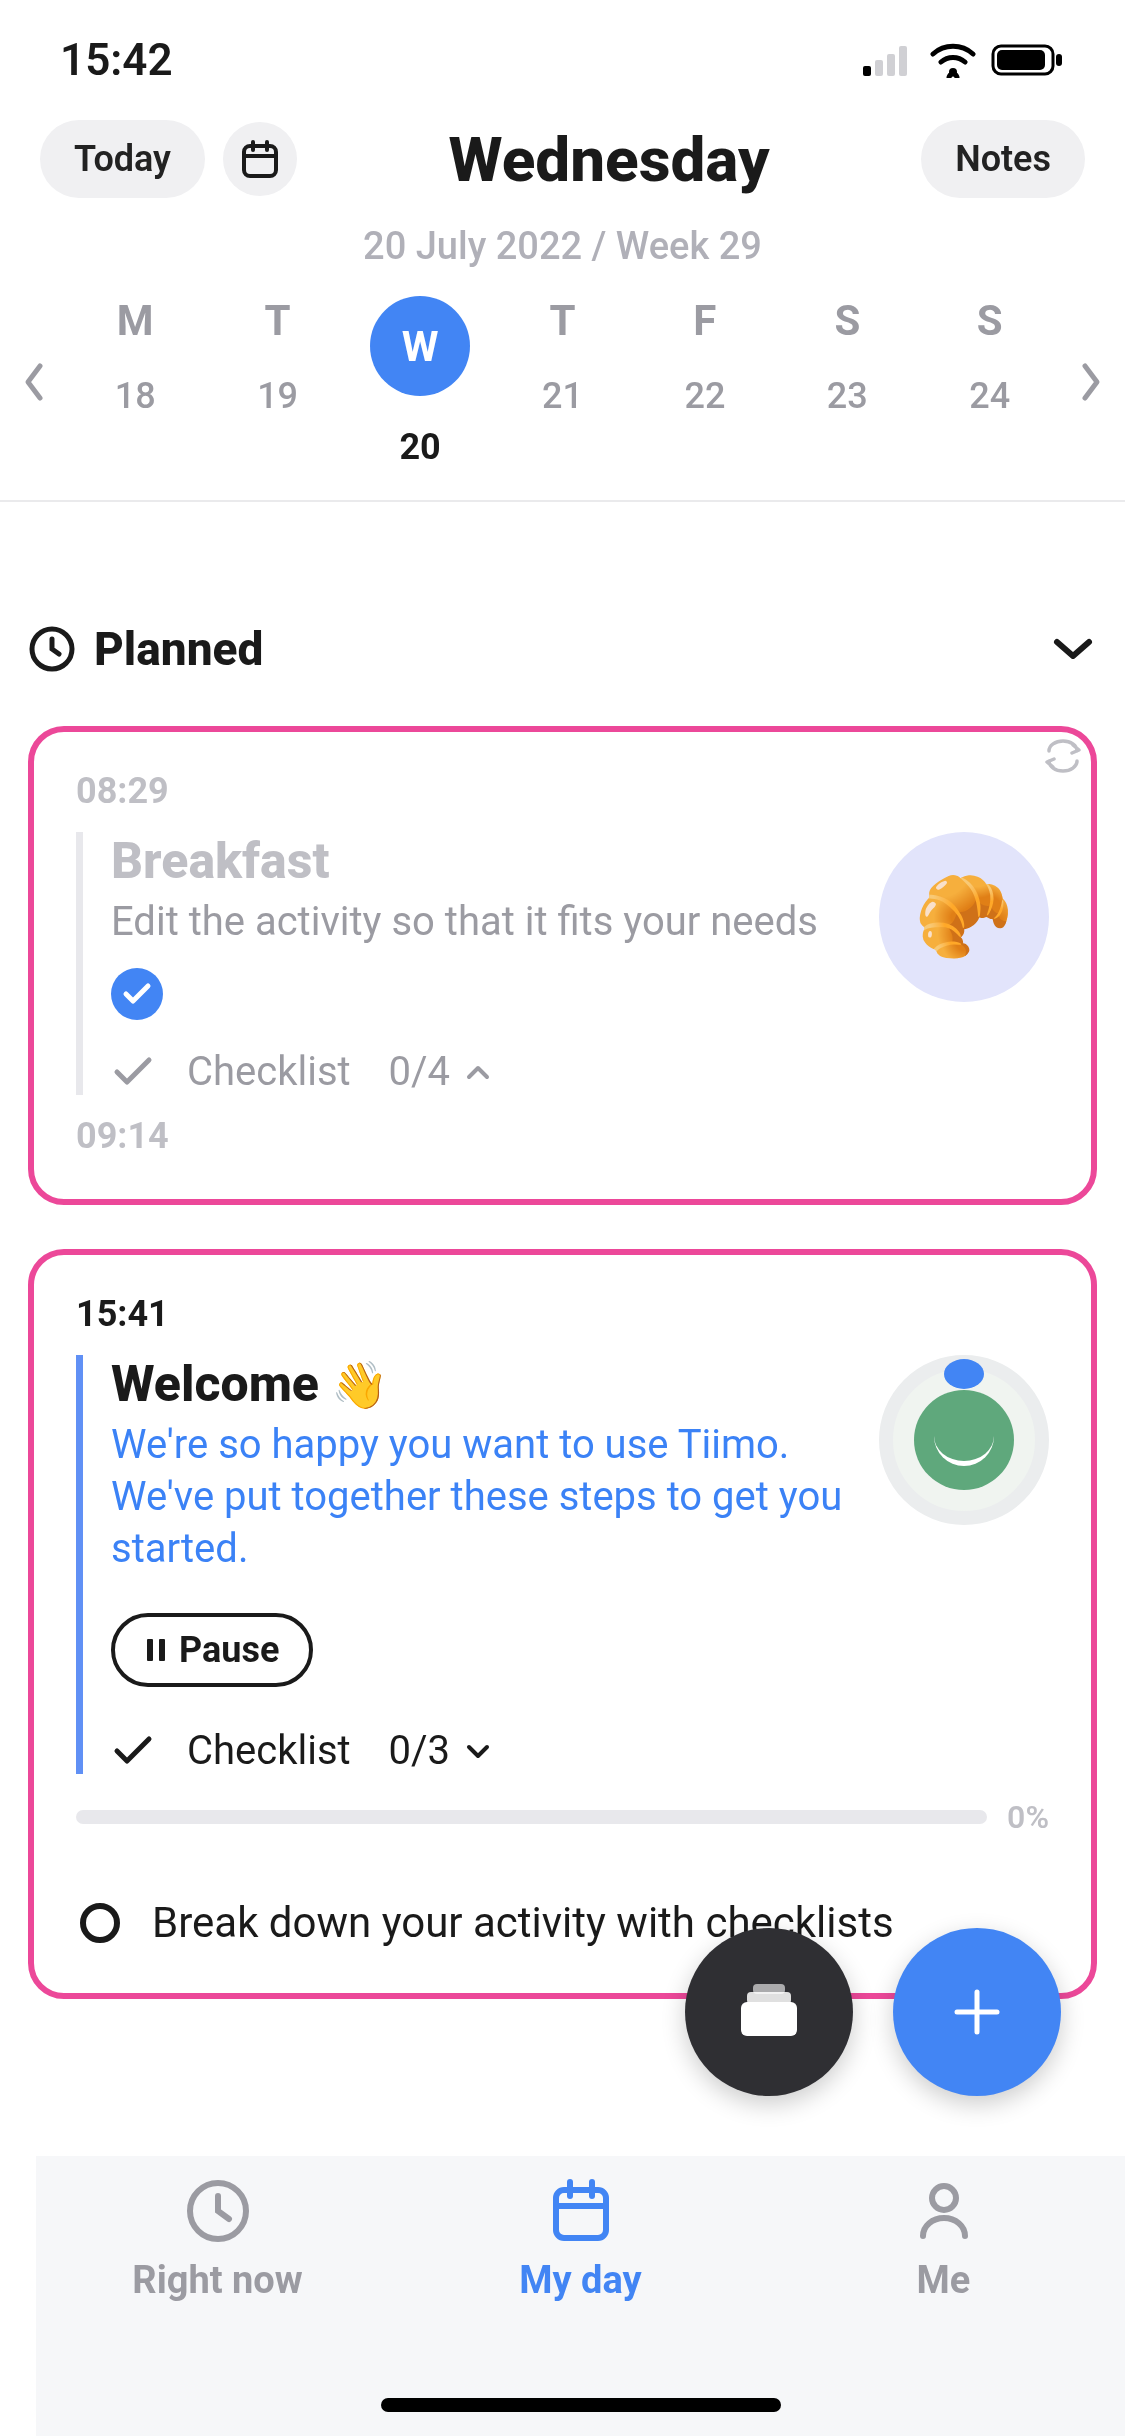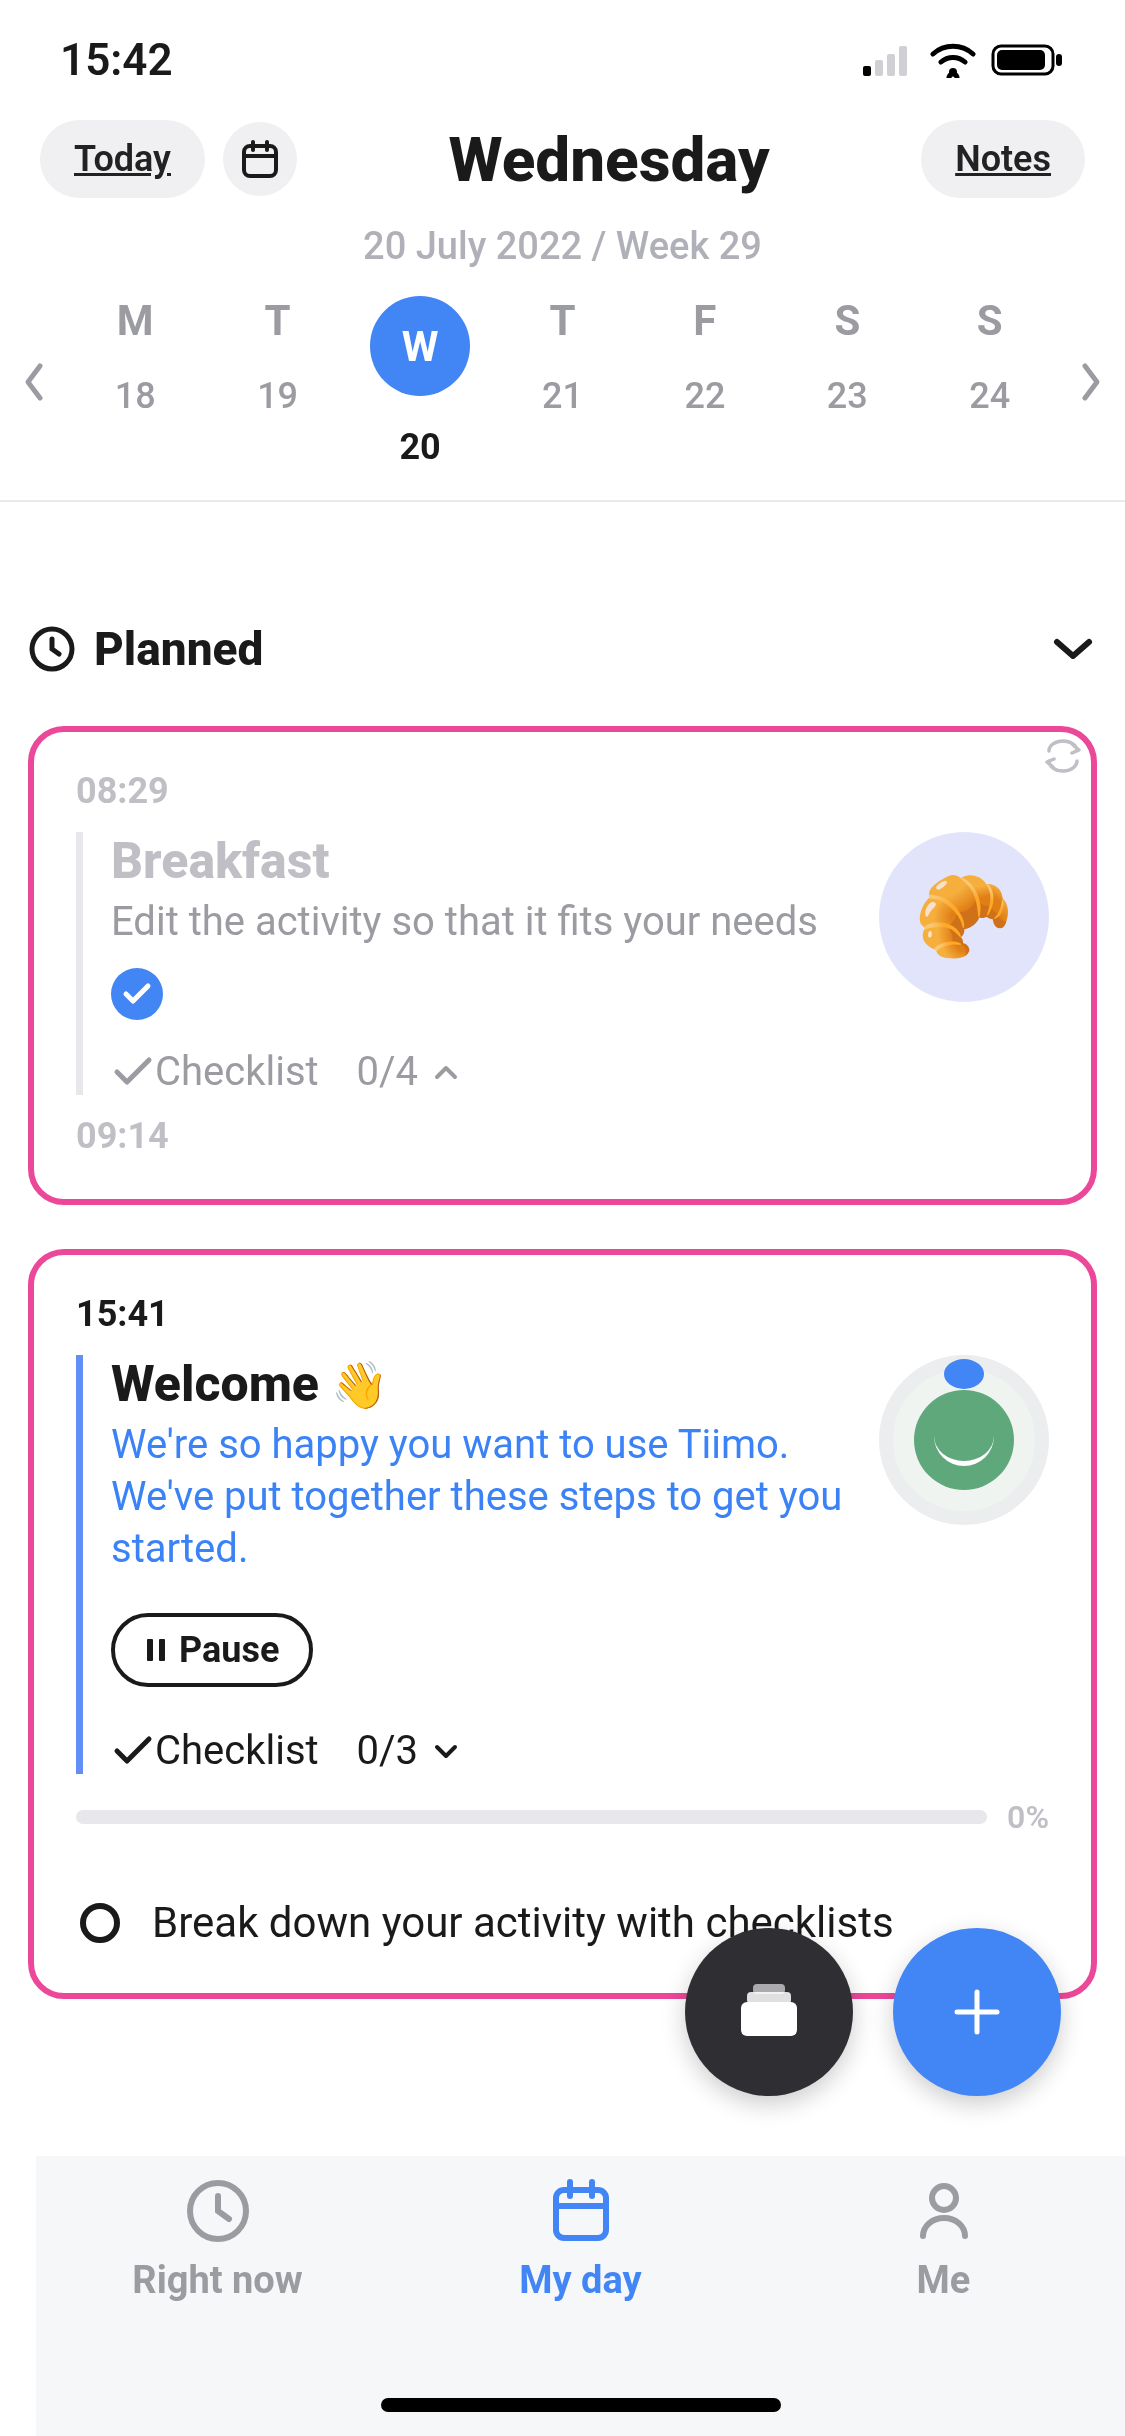--- a/index.html
+++ b/index.html
@@ -5,21 +5,21 @@
   * { box-sizing: border-box; margin: 0; padding: 0; }
   html, body { width: 1125px; height: 2436px; font-family: -apple-system, BlinkMacSystemFont, "Segoe UI", Roboto, sans-serif; background: #fff; color: #1a1a1a; overflow: hidden; }
   
   
   .status-bar { height: 120px; display: flex; align-items: center; justify-content: space-between; padding: 0 60px; font-size: 44px; font-weight: 600; }
   .status-icons { display: flex; align-items: center; gap: 14px; }
   
   
   .header { padding: 0 40px; }
   .header-top { display: flex; align-items: center; gap: 18px; }
-  .pill { background: #f0f0f2; border-radius: 50px; padding: 18px 34px; font-size: 36px; font-weight: 600; color: #222; text-decoration: underline; }
+  .pill { background: #f0f0f2; border-radius: 50px; padding: 18px 34px; font-size: 36px; font-weight: 600; color: #222; }
   .icon-pill { background: #f0f0f2; border-radius: 50px; width: 74px; height: 74px; display: flex; align-items: center; justify-content: center; }
   .header-title { flex: 1; text-align: center; font-size: 62px; font-weight: 800; }
   .header-sub { text-align: center; color: #b0b0b8; font-size: 38px; font-weight: 500; margin-top: 26px; }
   
   
   .week-strip { display: flex; align-items: center; padding: 28px 4px 32px; border-bottom: 2px solid #eaeaec; }
   .chev { width: 60px; display:flex; align-items:center; justify-content:center; color:#9b9ba2; }
   .days { flex:1; display:flex; justify-content:space-around; }
   .day { display:flex; flex-direction:column; align-items:center; gap: 30px; width: 120px; }
   .day-letter { font-size: 42px; font-weight: 700; color:#9b9ba2; }
@@ -53,21 +53,21 @@
   .welcome-inner { width:100px; height:100px; border-radius:50%; background:#5fa87c; position:relative;}
   .welcome-inner::after { content:""; position:absolute; bottom:24px; left:20px; right:20px; height:30px; border-bottom:5px solid #fff; border-radius:0 0 40px 40px; }
   .welcome-dot { position:absolute; top:-10px; left:50%; transform:translateX(-50%); width:40px; height:30px; background:#4285f4; border-radius:50%; }
   
   .repeat-icon { position:absolute; top: 4px; right: 8px; color:#bfbfc5; }
   
   .done-badge { width:52px; height:52px; border-radius:50%; background:#4285f4; display:flex; align-items:center; justify-content:center; margin: 16px 0 28px; }
   
   .pause-btn { display:inline-flex; align-items:center; gap:12px; border:4px solid #1a1a1a; border-radius:50px; padding:12px 30px; font-size:36px; font-weight:700; margin:18px 0 24px; }
   
-  .checklist-row { display:flex; align-items:center; margin-top: 16px;}
+  .checklist-row { display:flex; align-items:center; gap:32px; margin-top: 16px;}
   .checklist-row .check { color:#9b9ba2; }
   .card.current .checklist-row .check { color:#1a1a1a; }
   .checklist-label { font-size:40px; color:#9b9ba2; display:flex; align-items:center; gap:14px;}
   .card.current .checklist-label { color:#1a1a1a; }
   
   .card-end-time { font-size:36px; font-weight:700; color:#bfbfc5; margin-top:20px;}
   
   .progress-wrap { display:flex; align-items:center; gap:20px; margin-top:24px; }
   .progress-bar { flex:1; height:14px; background:#e8e8ec; border-radius:10px; }
   .progress-pct { font-size:32px; color:#bfbfc5; font-weight:600;}

